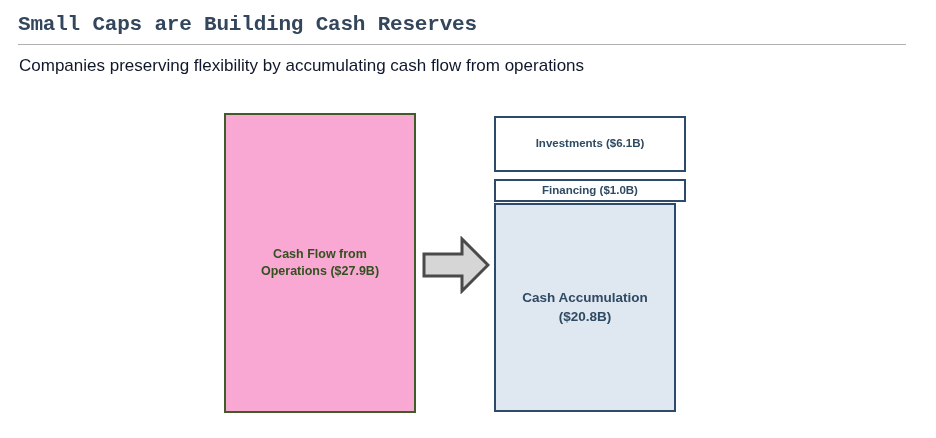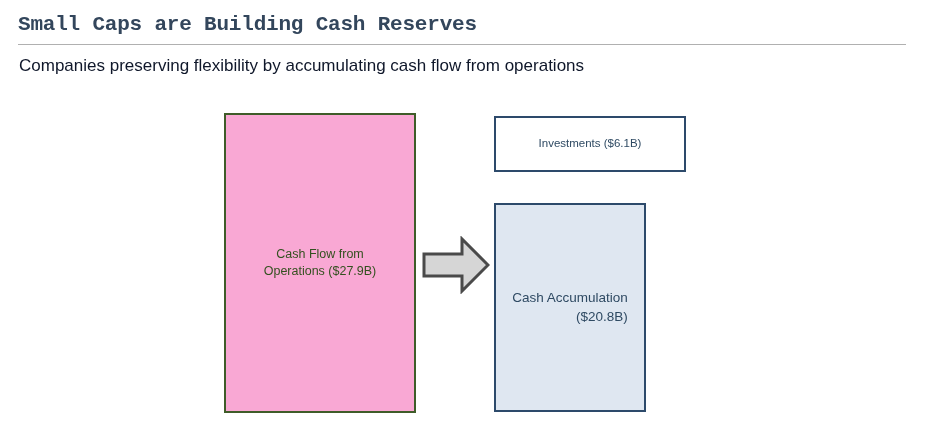--- a/index.html
+++ b/index.html
@@ -62,21 +62,21 @@
 
   .flow-box {
     position: absolute;
     box-sizing: border-box;
     display: flex;
     align-items: center;
     justify-content: center;
     text-align: center;
   }
   .flow-box .box-label {
-    font-weight: normal;
+    font-weight: bold;
     line-height: 1.35;
     white-space: pre-line;
   }
 
   
   #box-operations {
     left: 224px;
     top: 113px;
     width: 192px;
     height: 300px;
@@ -112,25 +112,24 @@
     border: 2px solid #2d4a6b;
   }
   #box-financing .box-label {
     font-size: 11.5px;
     color: #2f4a63;
   }
 
   #box-accumulation {
     left: 494px;
     top: 203px;
-    width: 152px;
+    width: 182px;
     height: 209px;
     background: #dfe7f1;
     border: 2px solid #2d4a6b;
-    text-align: right;
   }
   #box-accumulation .box-label {
     font-size: 13.5px;
     color: #2f4a63;
   }
 
   
   #flow-arrow {
     position: absolute;
     left: 422px;
@@ -158,19 +157,22 @@
   <div id="flow-arrow">
     <svg width="68" height="58" viewBox="0 0 68 58" xmlns="http://www.w3.org/2000/svg">
       <polygon points="2,18 40,18 40,3 66,29 40,55 40,40 2,40" fill="#d6d6d6" stroke="#4a4a4a" stroke-width="3" stroke-linejoin="miter"></polygon>
     </svg>
   </div>
 
   <div class="flow-box" id="box-investments">
     <span class="box-label">Investments ($6.1B)</span>
   </div>
 
+  <div class="flow-box" id="box-financing">
+    <span class="box-label">Financing ($1.0B)</span>
+  </div>
 
   <div class="flow-box" id="box-accumulation">
     <span class="box-label">Cash Accumulation
 ($20.8B)</span>
   </div>
 
 </div>
 
 </body></html>

